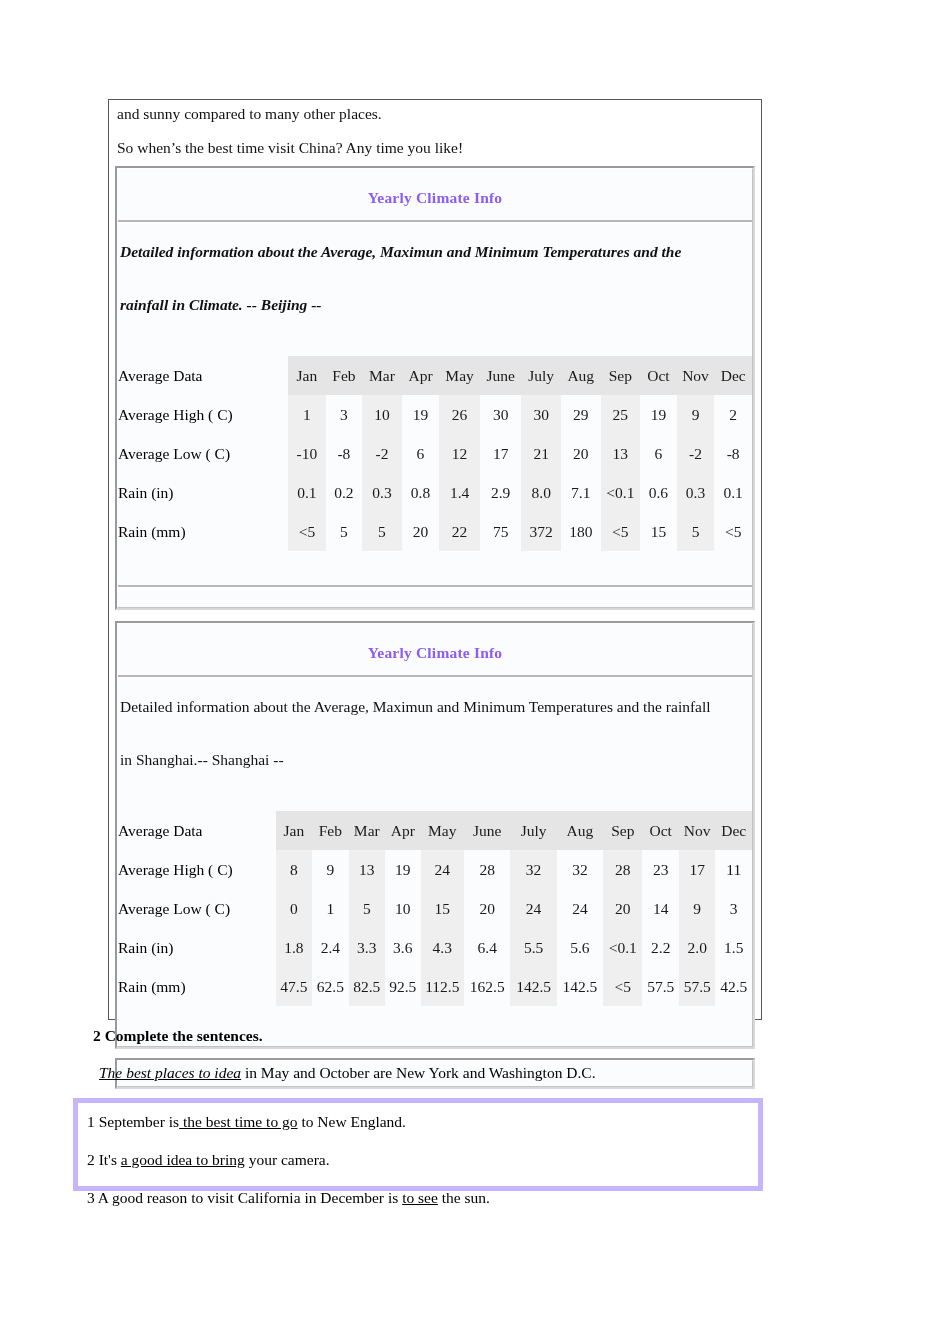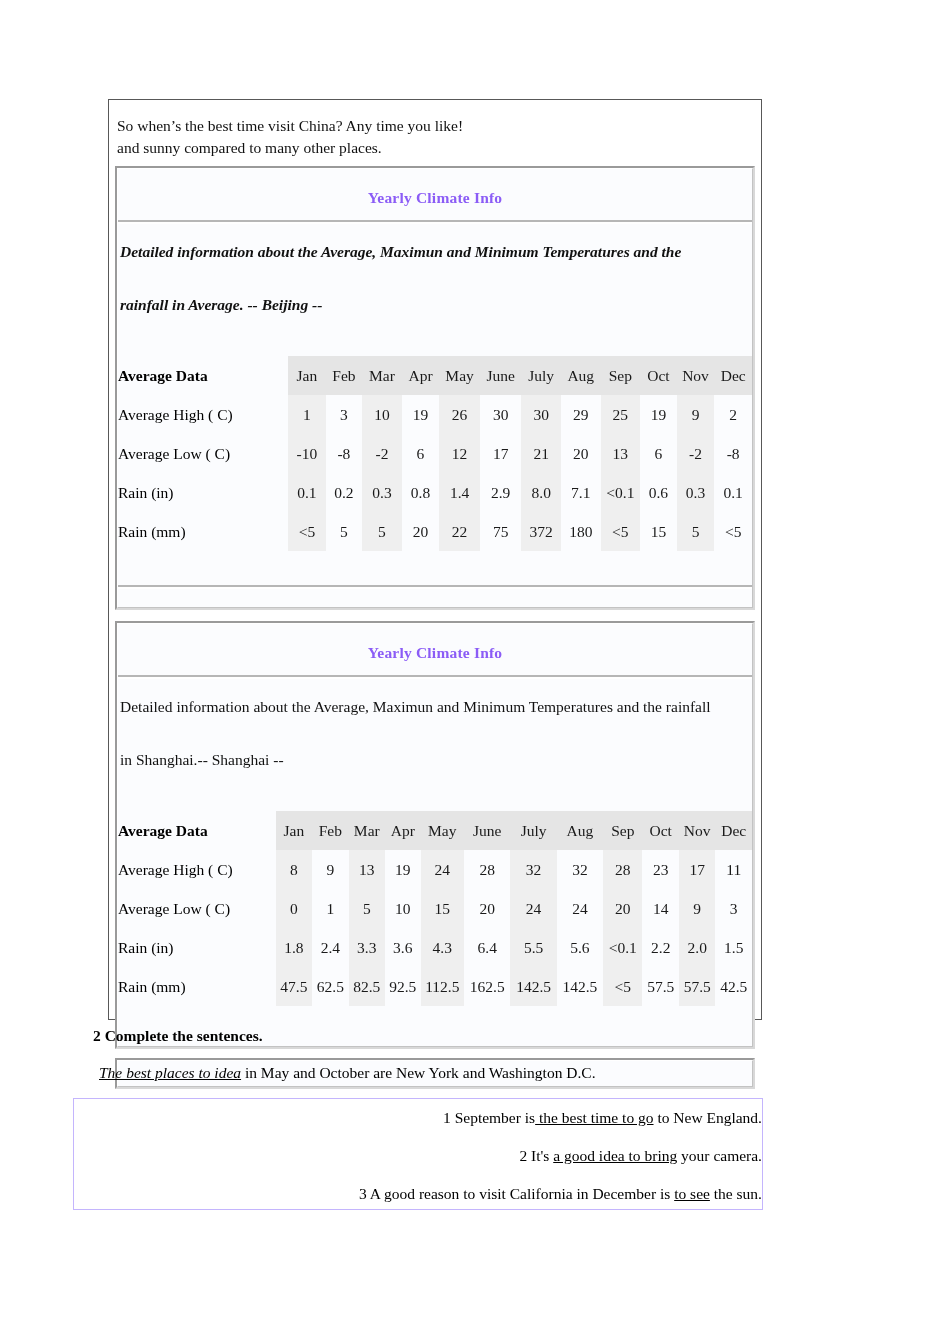--- a/index.html
+++ b/index.html
@@ -100,21 +100,21 @@
     font-size: 15.5px;
   }
   table.climate th, table.climate td {
     padding: 0;
     white-space: nowrap;
   }
   table.climate tr { height: 39px; }
 
   th.rowlabel-head {
     text-align: left;
-    font-weight: bold;
+    font-weight: normal;
     padding-left: 2px;
     background: transparent;
     font-size: 15.5px;
   }
   td.rowlabel {
     text-align: left;
     padding-left: 2px;
     background: transparent;
     font-size: 15.5px;
   }
@@ -177,50 +177,49 @@
   .ex-example .u-ital {
     font-style: italic;
     text-decoration: underline;
   }
 
   .ex-box {
     position: absolute;
     left: 73px;
     top: 1098px;
     width: 690px;
-    height: 112px;
-    border: 1px solid #c4b5fd;
+    height: 93px;
+    border: 5px solid #c4b5fd;
     box-sizing: border-box;
-    text-align: right;
   }
   .ex-line {
     font-size: 15.5px;
     padding-left: 9px;
     line-height: 38px;
   }
   .ex-line .ul { text-decoration: underline; }
 </style>
 </head>
 <body>
 
 <div class="page">
 
   <div class="doc-frame">
 
+    <div class="intro-para">and sunny compared to many other places.</div>
     <div class="intro-para second">So when’s the best time visit China? Any time you like!</div>
-    <div class="intro-para">and sunny compared to many other places.</div>
 
     <div class="climate-widget">
       <div class="climate-inner">
 
         <div class="cw-title">Yearly Climate Info</div>
         <div class="cw-rule"></div>
 
         <div class="cw-desc bolditalic">Detailed information about the Average, Maximun and Minimum Temperatures and the</div>
-        <div class="cw-desc bolditalic">rainfall in Average. -- Beijing --</div>
+        <div class="cw-desc bolditalic">rainfall in Climate. -- Beijing --</div>
         <div class="cw-desc-pad"></div>
 
         <table class="climate">
           <thead>
             <tr>
               <th class="rowlabel-head" style="width:172px">Average Data</th>
               <th class="month colshade" style="width:38px">Jan</th>
               <th class="month" style="width:37px">Feb</th>
               <th class="month colshade" style="width:40px">Mar</th>
               <th class="month" style="width:38px">Apr</th>

